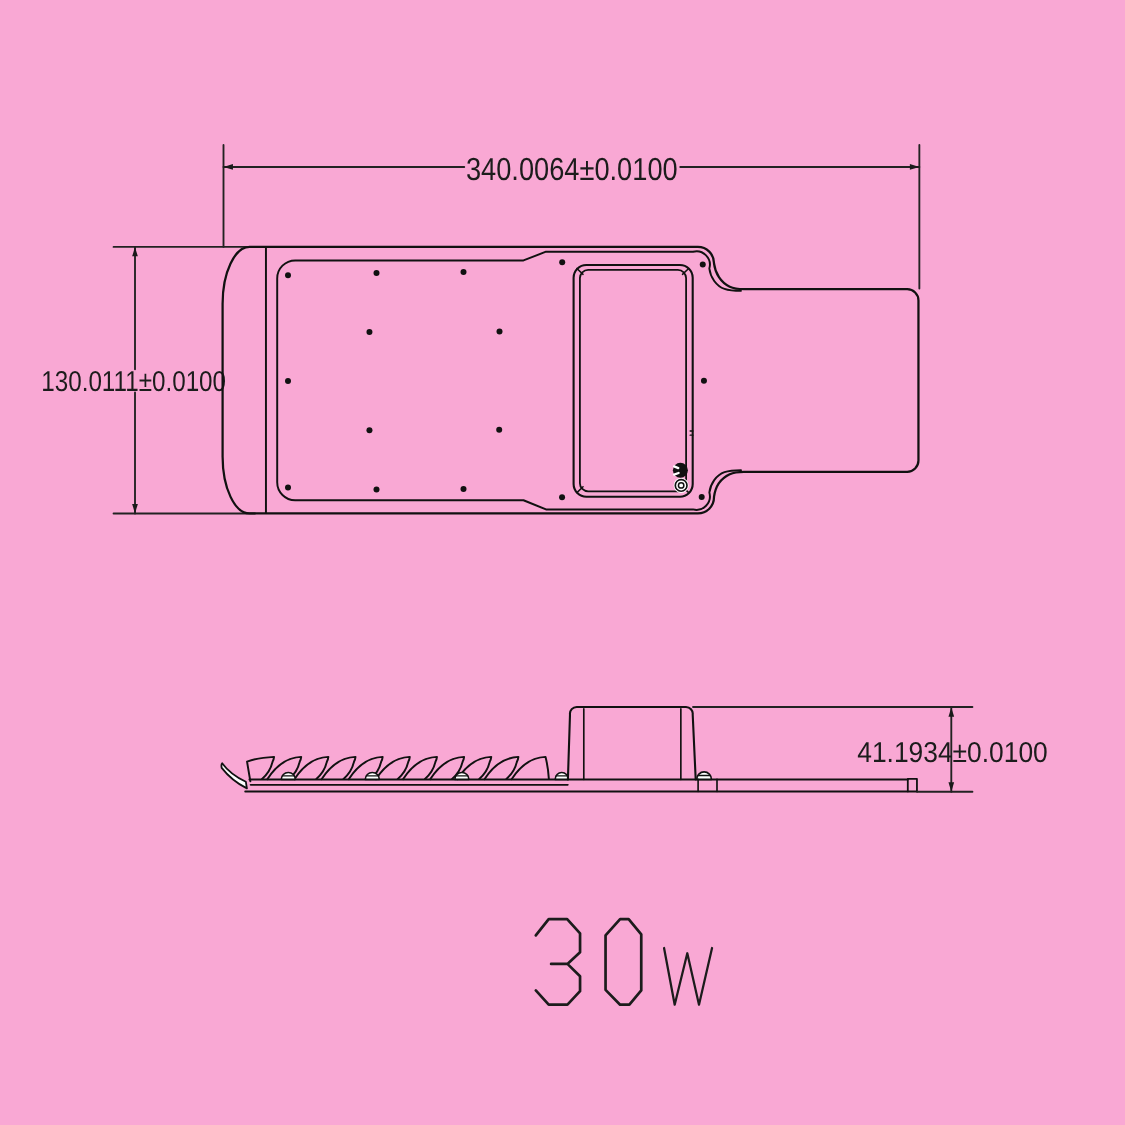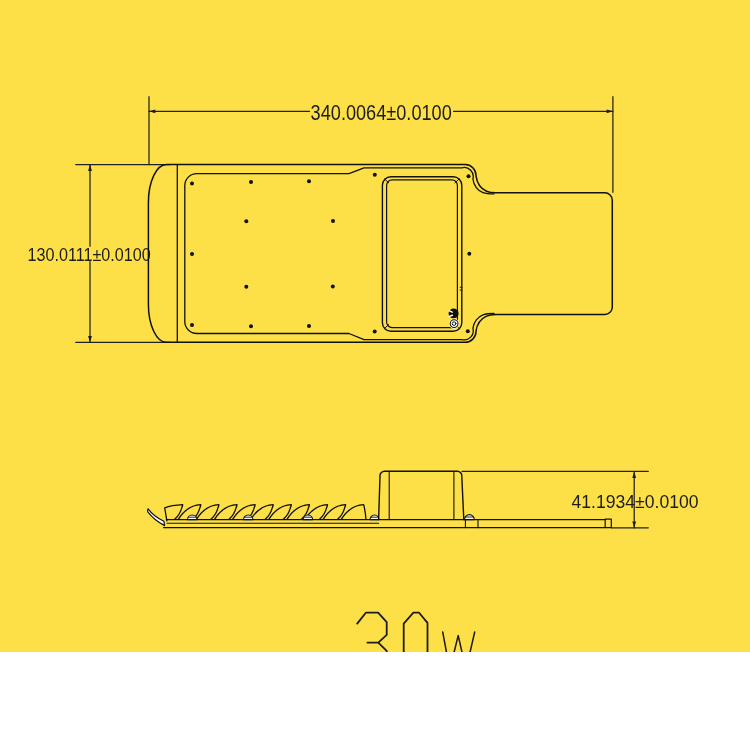--- a/index.html
+++ b/index.html
@@ -1,16 +1,16 @@
 <!DOCTYPE html>
 <html><head>
 <meta charset="utf-8">
 <style>
   html,body{margin:0;padding:0;background:#ffffff;}
-  .page{width:750px;height:652px;position:relative;background:#fde047;overflow:hidden;}
+  .page{width:750px;height:750px;position:relative;background:#f9a8d4;overflow:hidden;}
   svg{position:absolute;left:0;top:0;}
   text{font-family:"Liberation Sans",sans-serif;fill:#1c1c1c;}
 </style>
 </head>
 <body>
 <div class="page">
 <svg width="750" height="750" viewBox="0 0 750 750" fill="none" stroke-linecap="round" stroke-linejoin="round">
 
 <path d="M149 96.7 V164.6" stroke="#222" stroke-width="1.25"></path>
 

